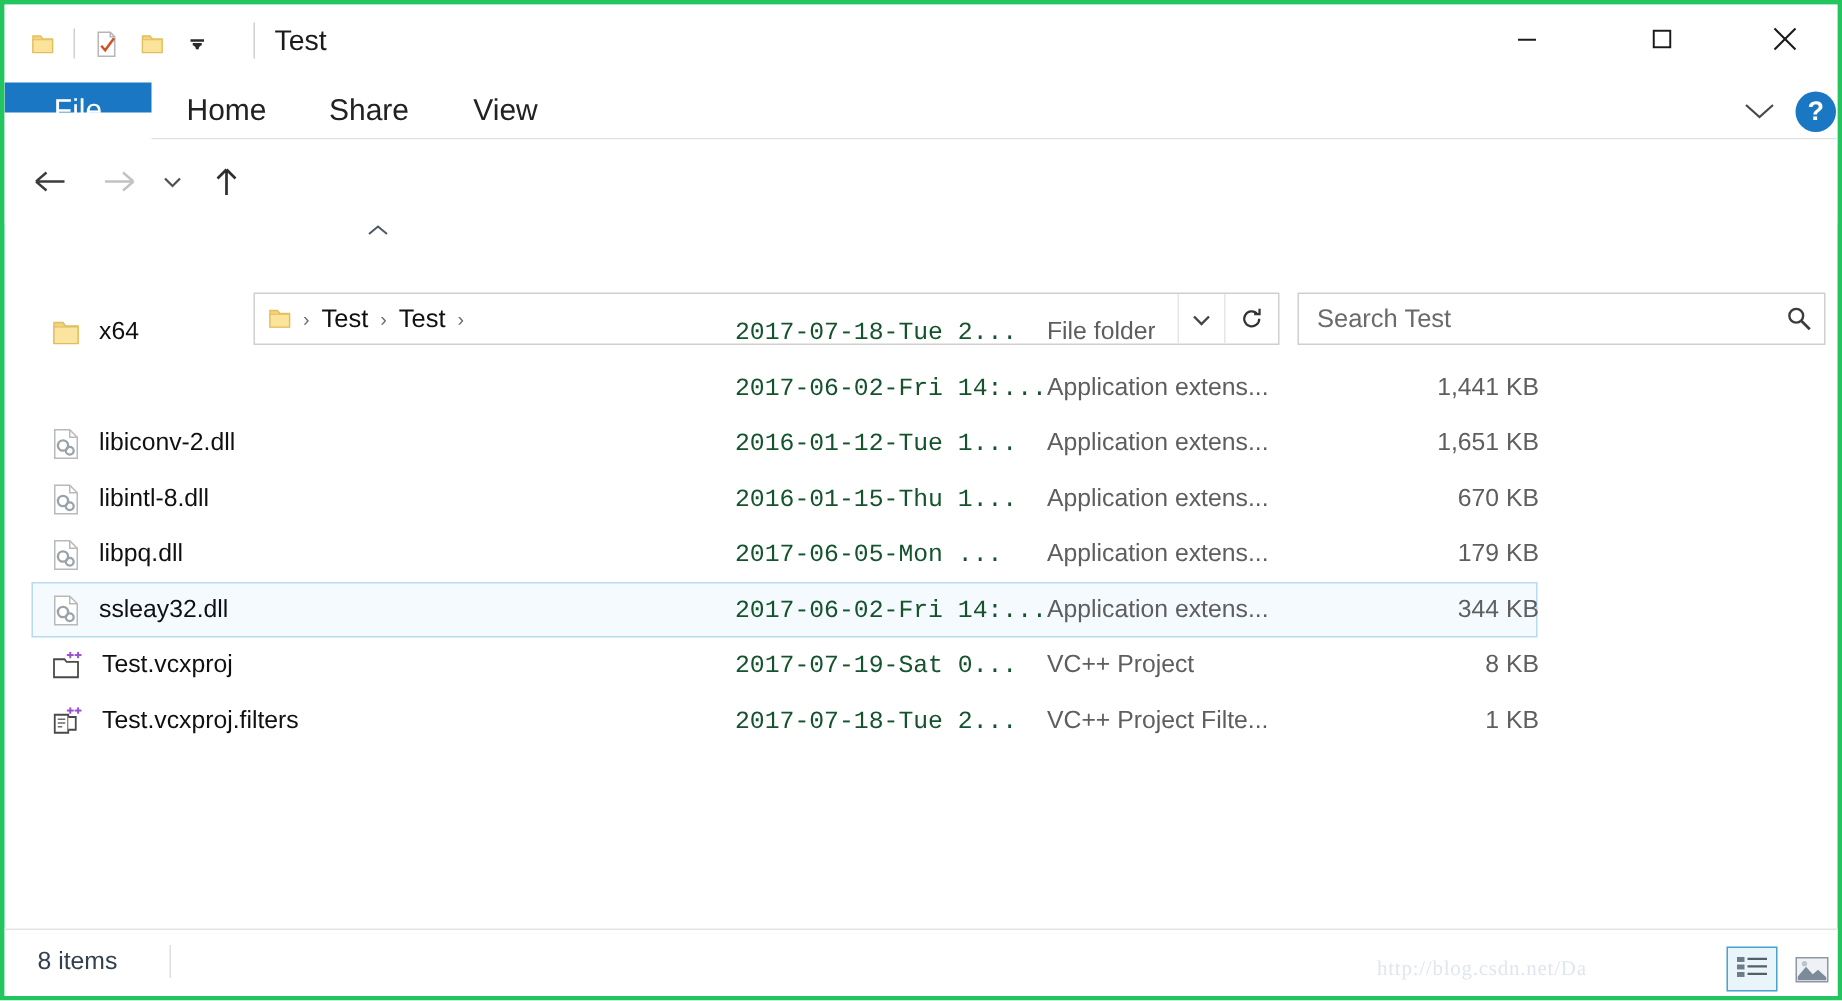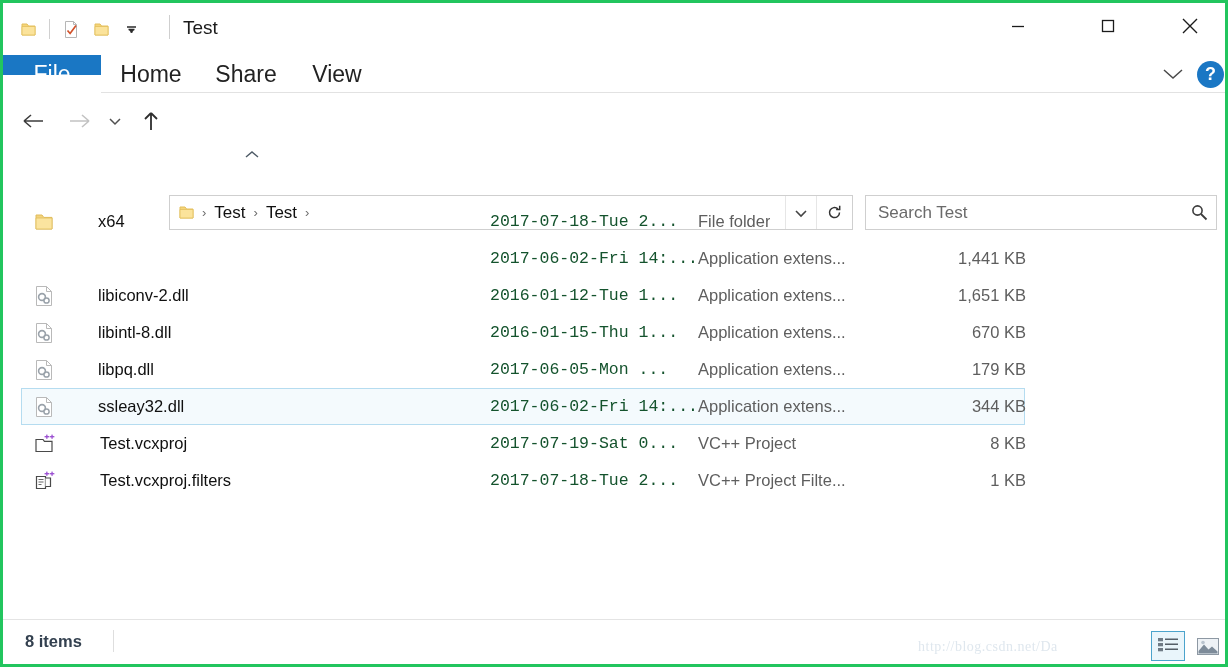--- a/index.html
+++ b/index.html
@@ -80,21 +80,21 @@
     left: 0; top: 52px;
     width: 100%;
     height: 38px;
     background: #ffffff;
   }
   .tab {
     position: absolute;
     top: 0;
     height: 20px;
     line-height: 38px;
-    font-size: 23px;
+    font-size: 20px;
     color: #222222;
     text-align: center;
   }
   .tab-file {
     left: 0; width: 98px;
     background: #1a77c4;
     color: #ffffff;
   }
   .tab-home  { left: 110px; width: 76px; }
   .tab-share { left: 204px; width: 78px; }
@@ -258,21 +258,20 @@
     border: 1px solid #b5dcf0;
   }
   .cell {
     position: absolute;
     top: 0;
     height: 35px;
     line-height: 35px;
     font-size: 16.5px;
     white-space: nowrap;
     overflow: hidden;
-    gap: 32px;
   }
   .cell-name {
     left: 12px;
     color: #101010;
     display: flex;
     align-items: center;
   }
   .cell-name .icon { margin-right: 12px; display: flex; align-items: center; }
   .cell-date { left: 468px; color: #14532d; font-family: Liberation Mono, monospace; }
   .cell-type { left: 676px; color: #5e5e5e; }
@@ -291,21 +290,20 @@
     width: 1228px;
     height: 44px;
     background: #ffffff;
     border-top: 1px solid #e4e4e4;
   }
   .status-text {
     position: absolute;
     left: 22px; top: 12px;
     font-size: 16.5px;
     color: #33404f;
-    font-weight: bold;
   }
   .status-sep {
     position: absolute;
     left: 110px; top: 10px;
     width: 1px; height: 22px;
     background: #dedede;
   }
   .watermark {
     position: absolute;
     left: 915px; top: 636px;

